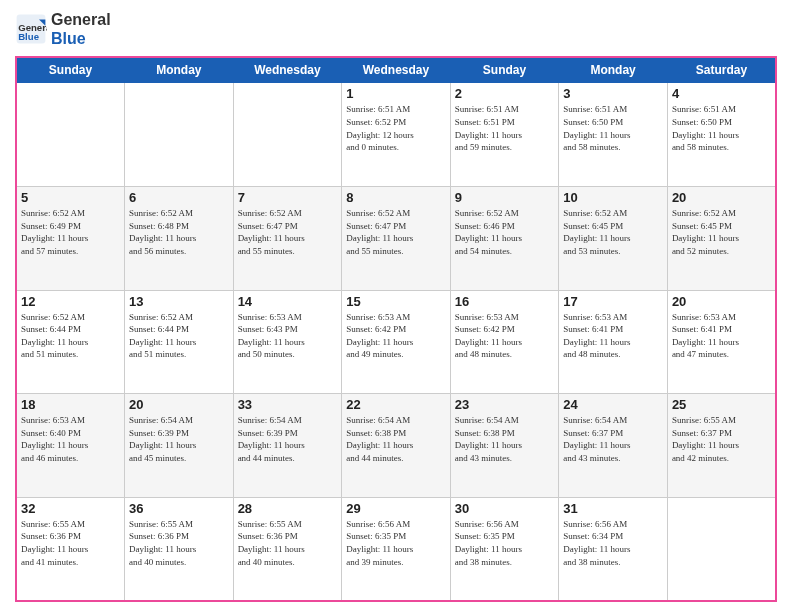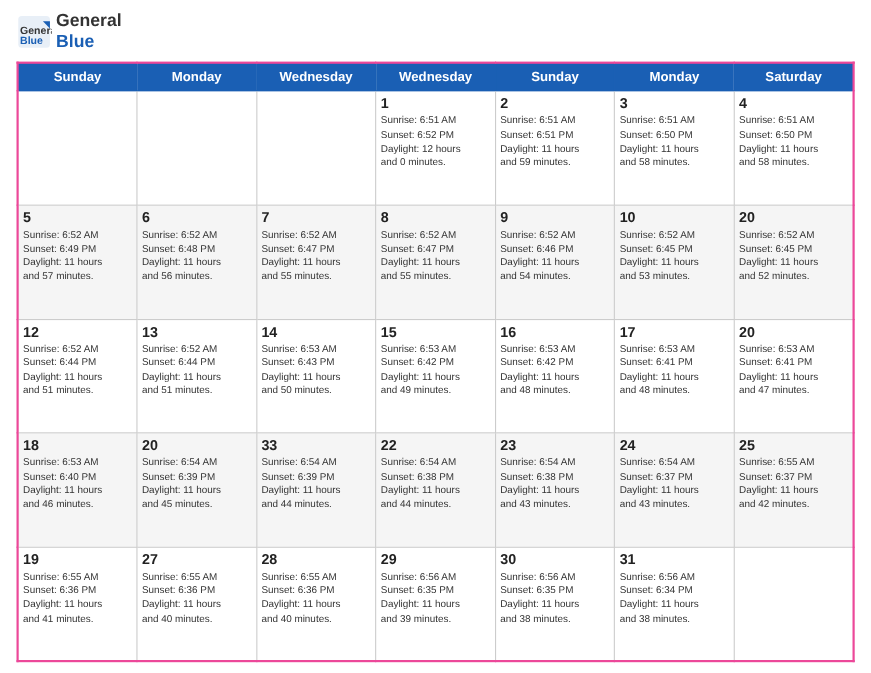--- a/index.html
+++ b/index.html
@@ -76,20 +76,21 @@
       font-size: 13px;
       font-weight: bold;
       color: #222;
       display: block;
       margin-bottom: 2px;
     }
     .day-info {
       font-size: 9px;
       line-height: 1.4;
       color: #333;
+      font-family: Liberation Serif, serif;
     }
     .empty { background: #fff !important; }
   </style>
 </head>
 <body>
 
 <div class="page">
   <div class="header">
     <div class="logo">
       <svg class="logo-icon" viewBox="0 0 40 40">
@@ -303,28 +304,28 @@
           <td>
             <span class="day-num">25</span>
             <div class="day-info" style="white-space: pre-line;">Sunrise: 6:55 AM
 Sunset: 6:37 PM
 Daylight: 11 hours
 and 42 minutes.</div>
           </td>
         </tr>
         <tr>
           <td>
-            <span class="day-num">19</span>
+            <span class="day-num">32</span>
             <div class="day-info" style="white-space: pre-line;">Sunrise: 6:55 AM
 Sunset: 6:36 PM
 Daylight: 11 hours
 and 41 minutes.</div>
           </td>
           <td>
-            <span class="day-num">27</span>
+            <span class="day-num">36</span>
             <div class="day-info" style="white-space: pre-line;">Sunrise: 6:55 AM
 Sunset: 6:36 PM
 Daylight: 11 hours
 and 40 minutes.</div>
           </td>
           <td>
             <span class="day-num">28</span>
             <div class="day-info" style="white-space: pre-line;">Sunrise: 6:55 AM
 Sunset: 6:36 PM
 Daylight: 11 hours

